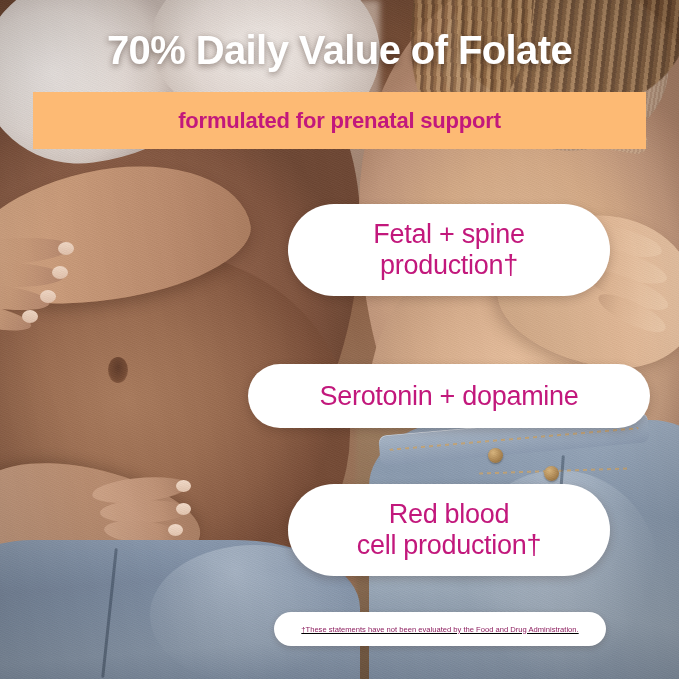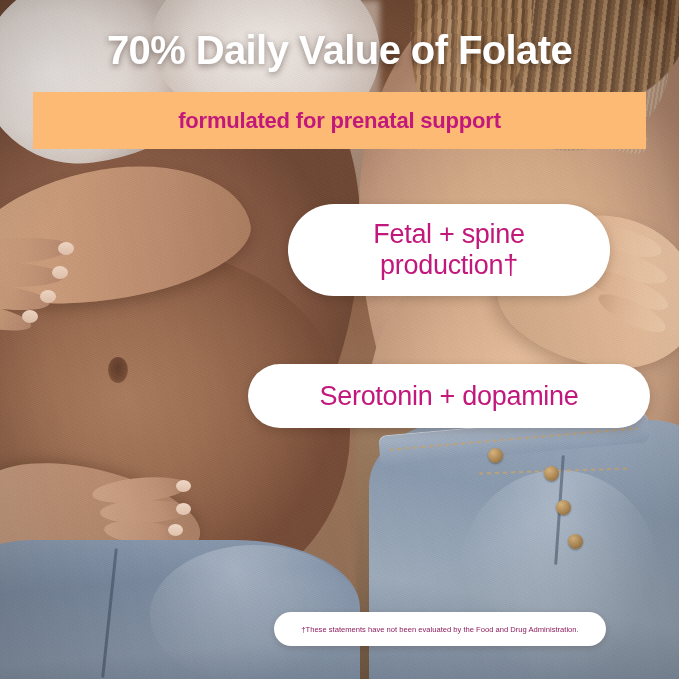--- a/index.html
+++ b/index.html
@@ -428,20 +428,21 @@
     top: 612px;
     width: 332px;
     height: 34px;
     background: #ffffff;
     border-radius: 999px;
     display: flex;
     align-items: center;
     justify-content: center;
     flex-direction: row;
     box-shadow: 0 2px 6px rgba(50,28,16,0.18);
+    text-decoration: underline;
   }
   .disclaimer-line {
     color: #8e2060;
     font-size: 7.6px;
     line-height: 1.45;
     white-space: nowrap;
   }
 </style>
 </head>
 <body>
@@ -519,18 +520,24 @@
       <span>production†</span>
     </div>
   </div>
 
   <div class="pill pill-2">
     <div class="pill-text">
       <span>Serotonin + dopamine</span><br>
     </div>
   </div>
 
+  <div class="pill pill-3">
+    <div class="pill-text">
+      <span>Red blood</span><br>
+      <span>cell production†</span>
+    </div>
+  </div>
 
   <div class="disclaimer">
     <div class="disclaimer-line">†These statements have not been evaluated by the Food and Drug Administration.</div>
   </div>
 
 </div>
 
 </body></html>

